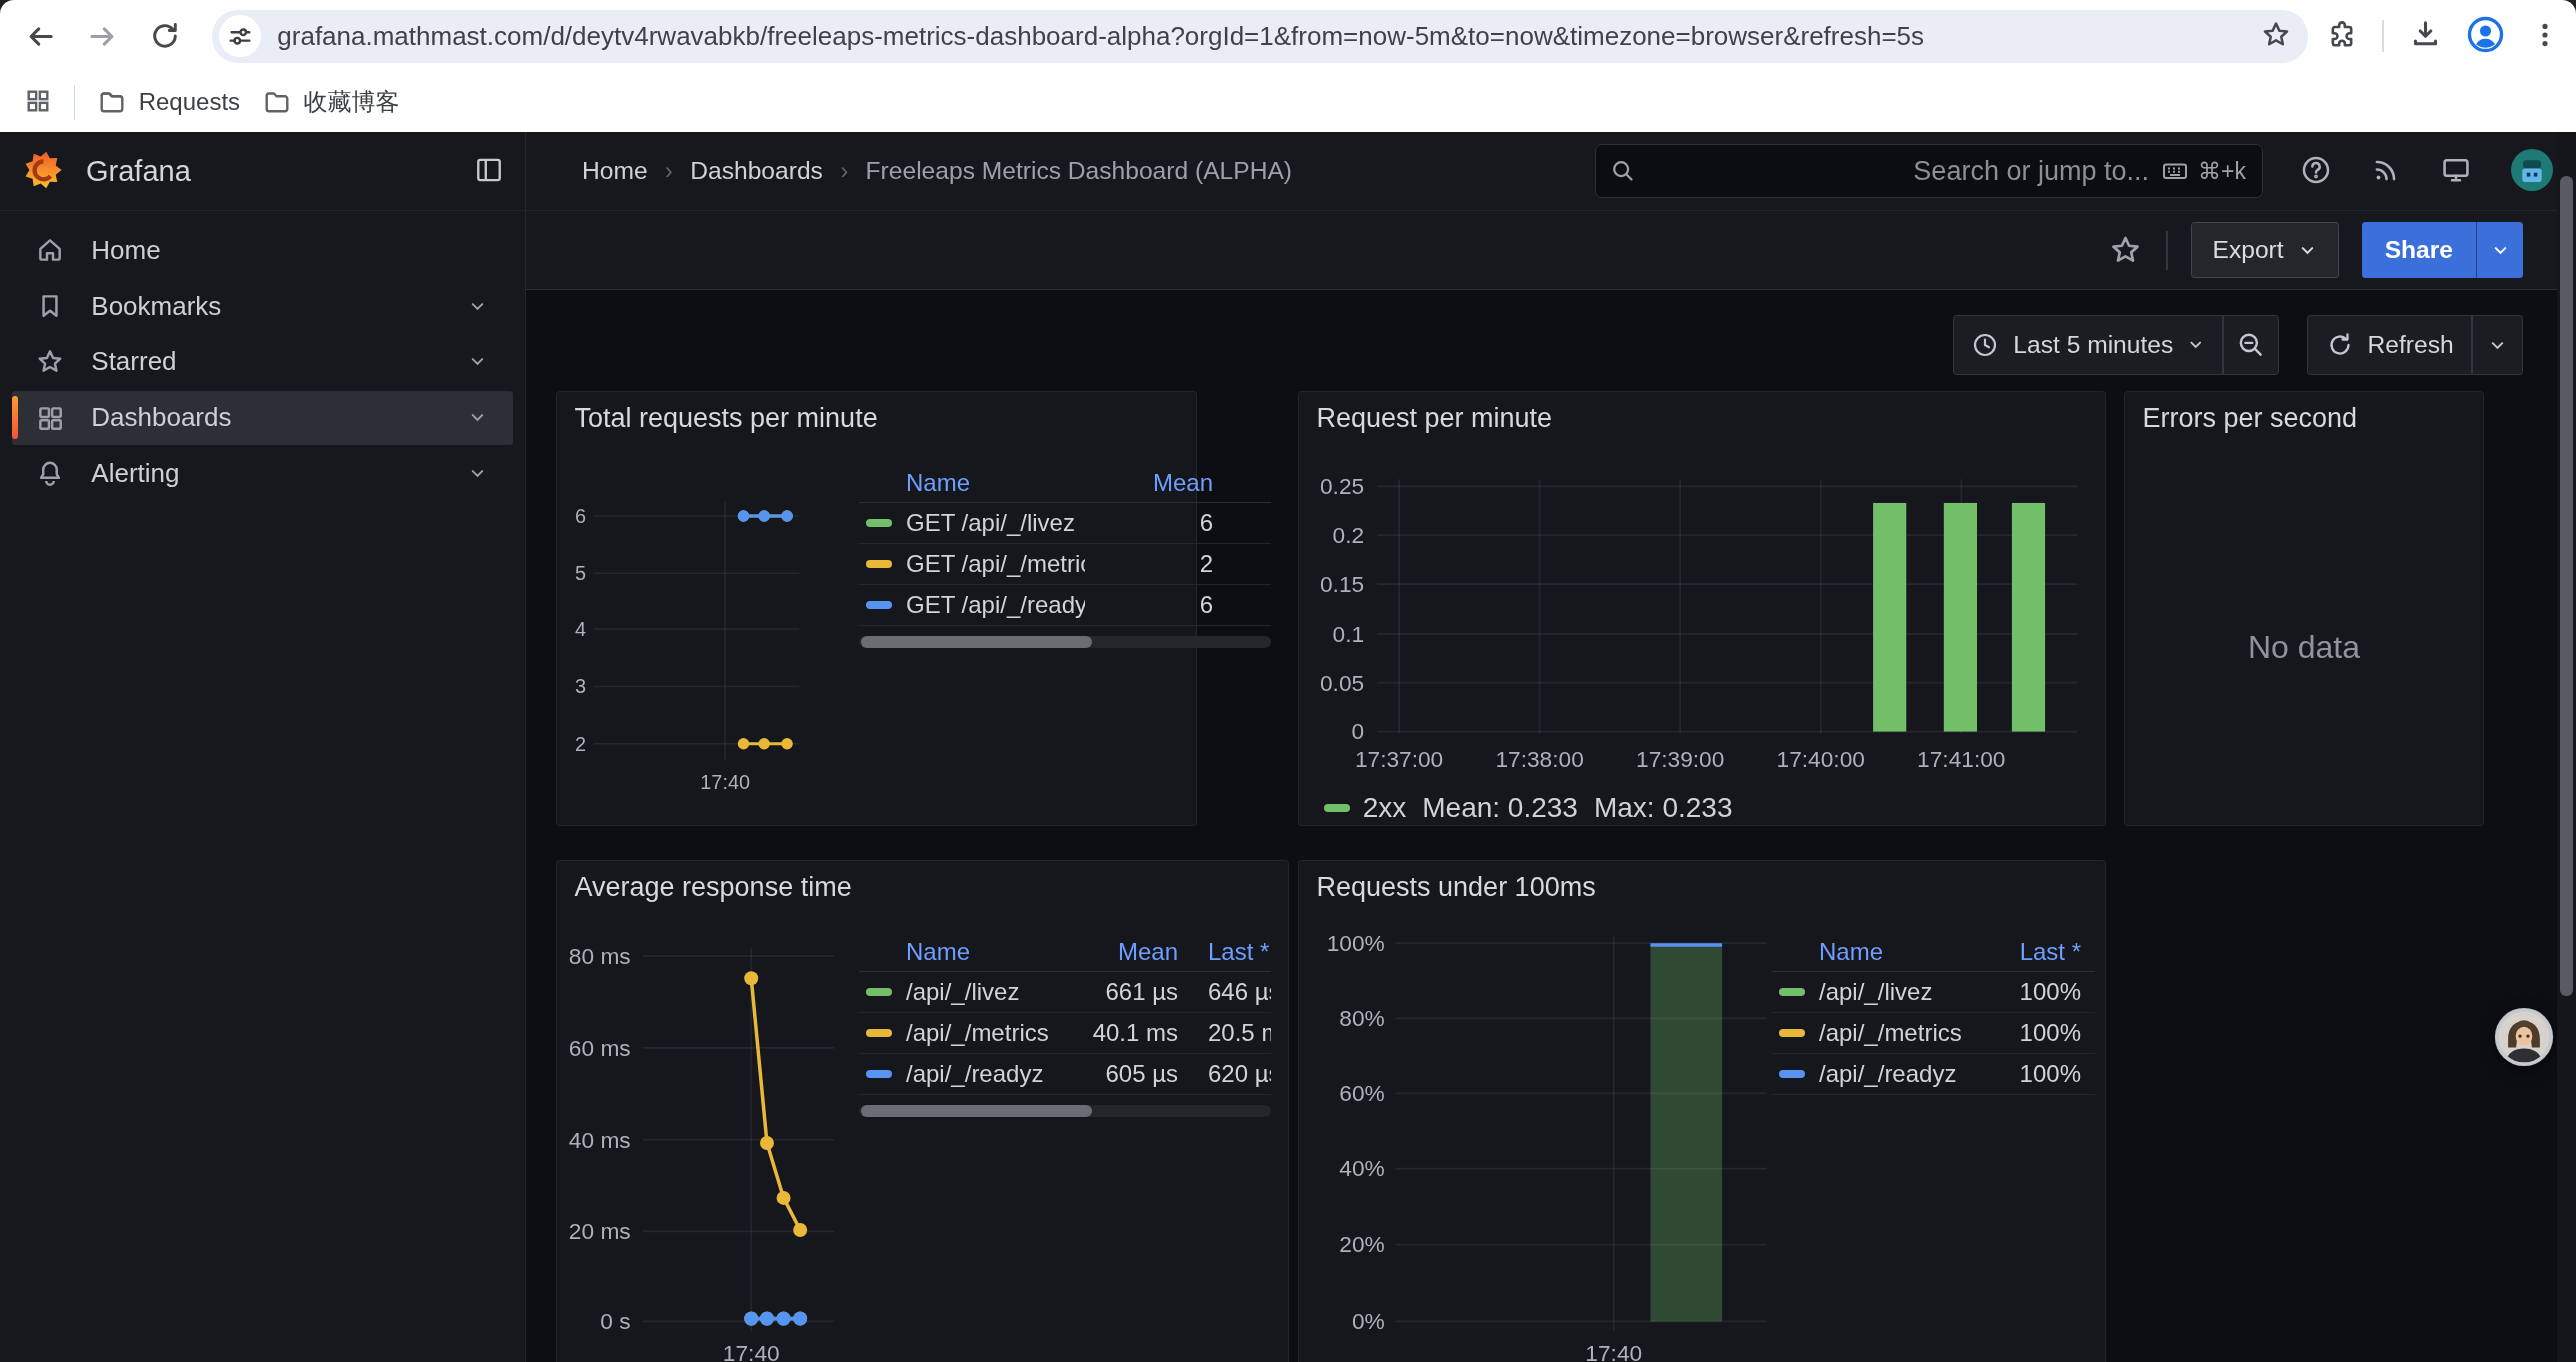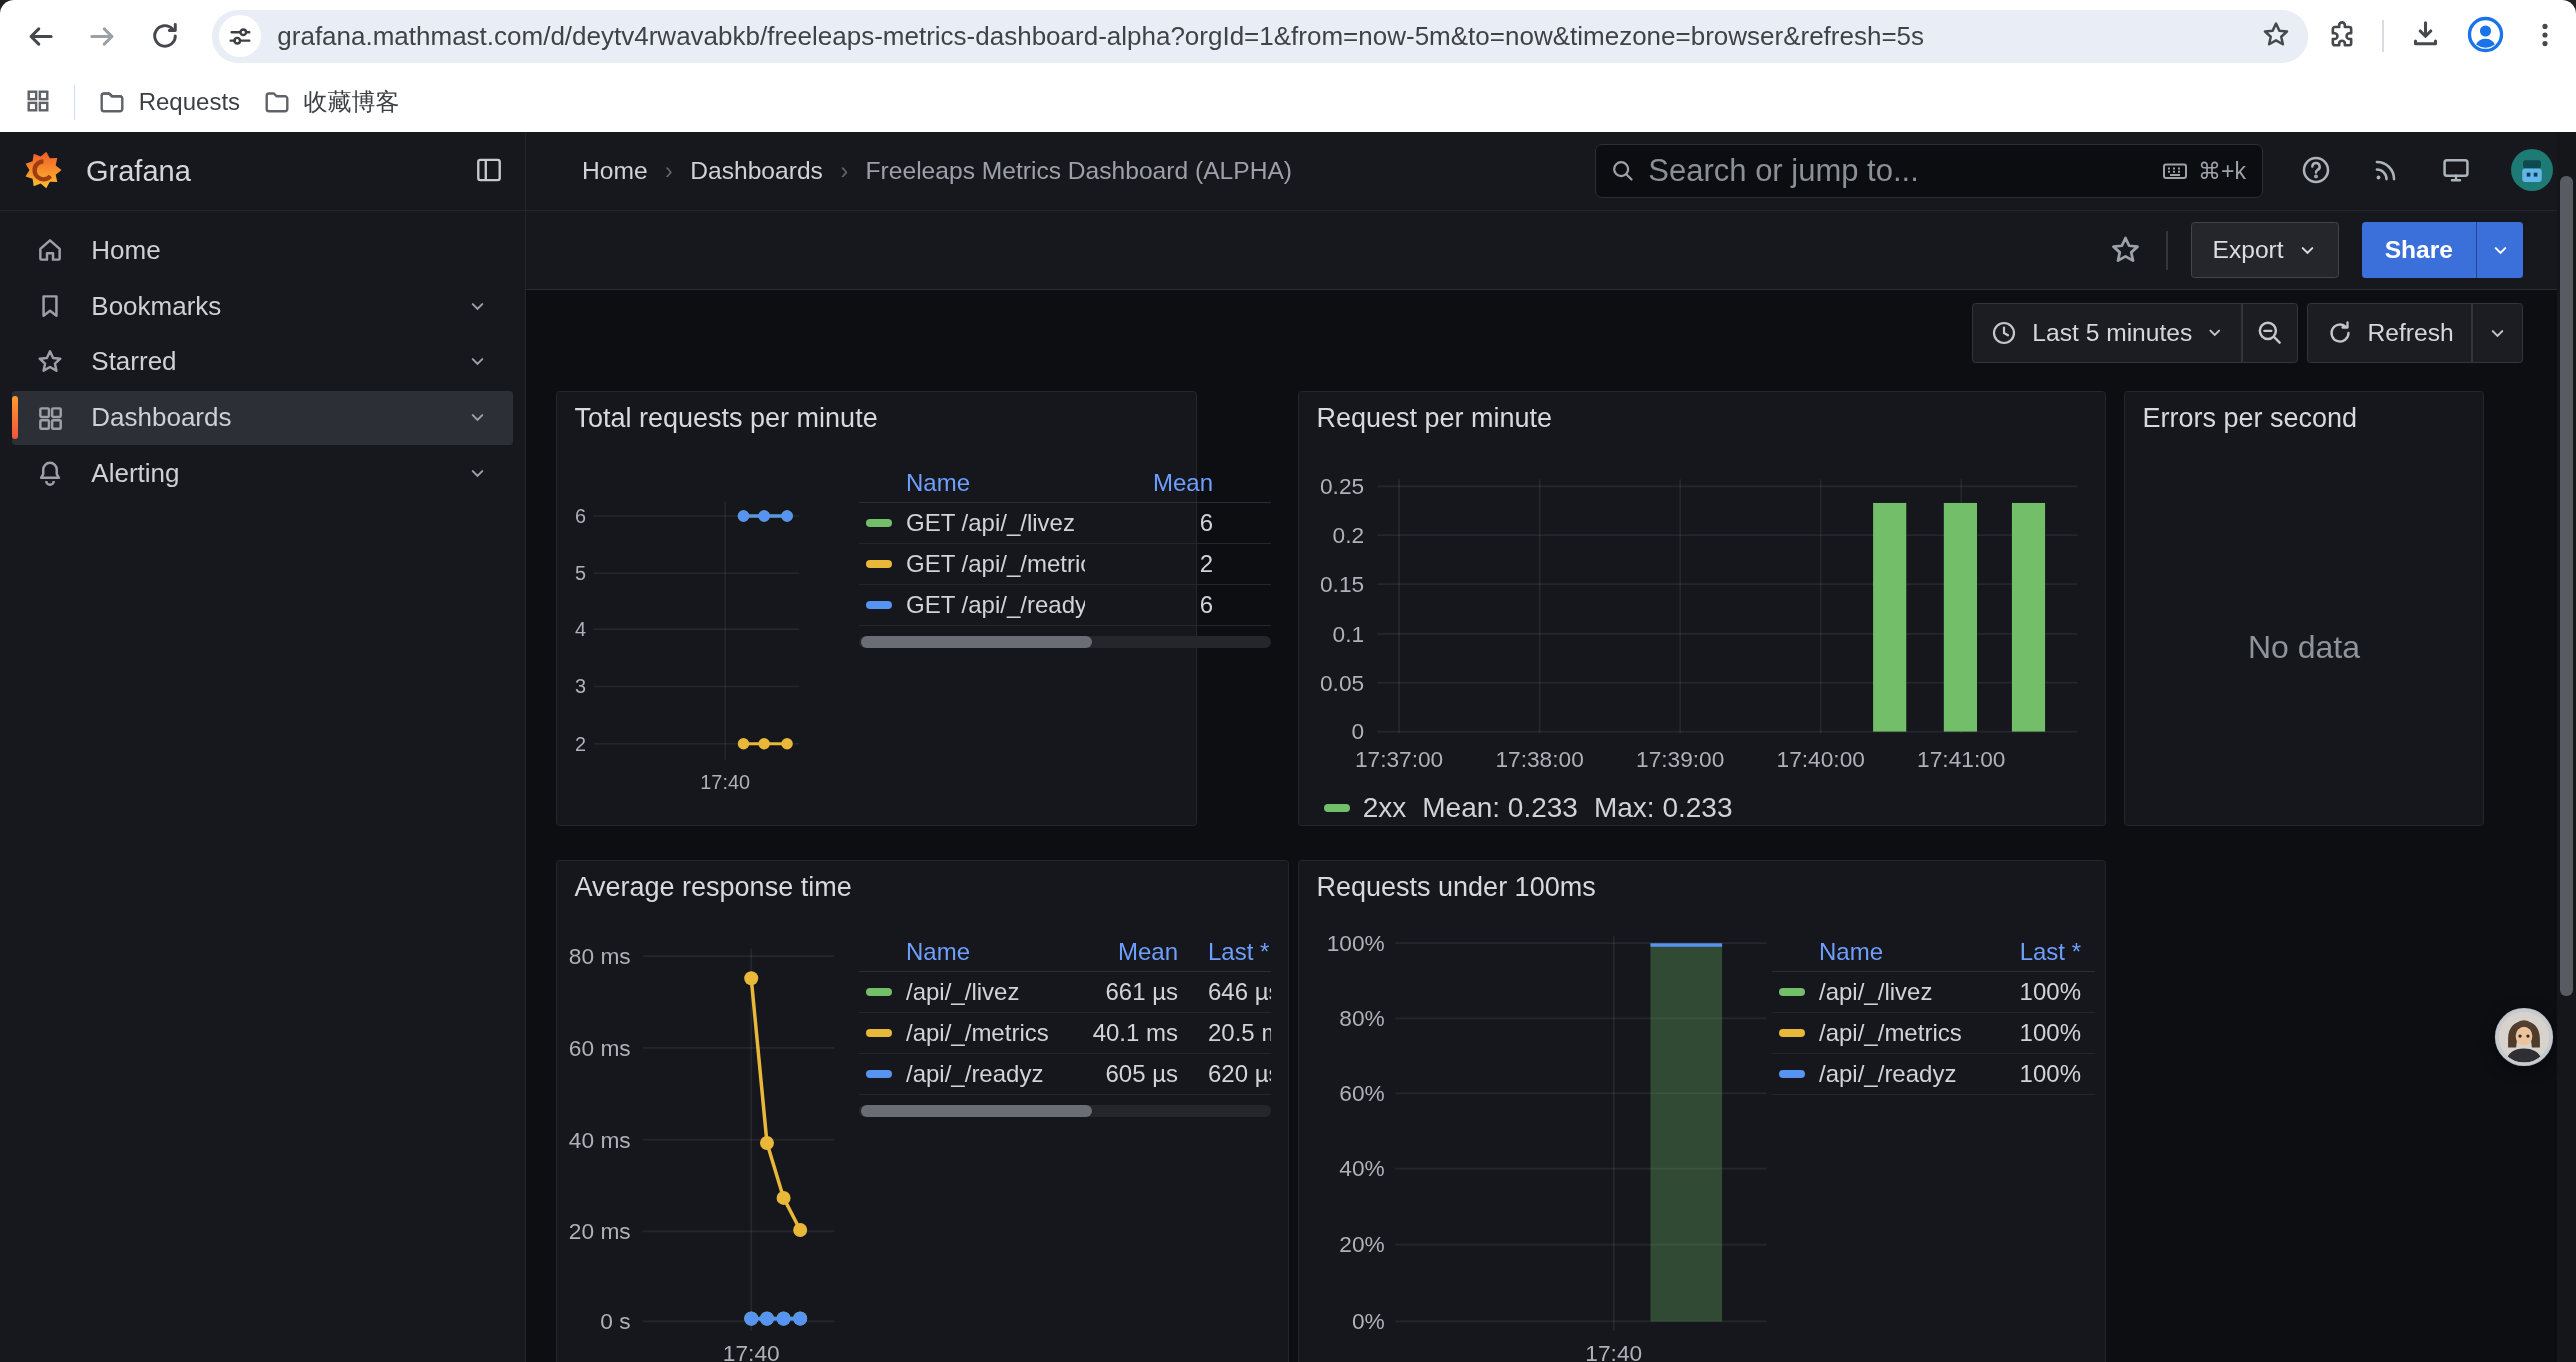--- a/index.html
+++ b/index.html
@@ -46,39 +46,39 @@
   .gf-header { height:79px; background:#16181d; border-bottom:1.8px solid #22242a; display:flex;
     align-items:center; padding:0 23px 0 56px; gap:0; }
   .breadcrumb { display:flex; align-items:center; gap:17.5px; font-size:24.6px; white-space:nowrap; }
   .crumb { color:#d0d2d7; }
   .crumb.current { color:#9da0a8; }
   .crumb-sep { color:#62656c; font-size:23px; }
   .search-box { margin-left:auto; width:668px; height:54px; background:#0c0d11;
     border:1.8px solid #2c2f36; border-radius:7px; display:flex; align-items:center;
     padding:0 16px 0 14px; gap:12.3px; flex:none; }
   .search-box input { flex:1; background:transparent; border:none; outline:none; color:#c7c9ce;
-    font-size:31px; font-family:"Liberation Sans",sans-serif; min-width:0; }
+    font-size:27px; font-family:"Liberation Sans",sans-serif; min-width:0;text-align:right; }
   .search-box input::placeholder { color:#8b8f96; }
   .kbd-hint { display:flex; align-items:center; gap:8.8px; color:#9da1a8; font-size:23px; flex:none; }
   .hdr-icons { display:flex; align-items:center; gap:39px; margin-left:37px; color:#aeb2b9; }
 
   .controls-row { height:79px; background:#16181d; border-bottom:1.8px solid #2b2d33; display:flex;
     align-items:center; justify-content:flex-end; padding-right:53px; gap:23px; }
   .icon-btn { color:#9da1a8; display:flex; align-items:center; justify-content:center; }
   .btn { height:56px; border-radius:3.5px; display:flex; align-items:center; font-size:24.6px; }
   .btn-secondary { background:#24262c; border:1.8px solid #42454c; color:#dcdde0; padding:0 21px;
     gap:14px; font-weight:500; }
   .btn-primary-split { display:flex; height:56px; border-radius:3.5px; overflow:hidden; }
   .btn-primary-main { background:#3b6fd9; color:#ffffff; font-size:24.6px; font-weight:600;
     display:flex; align-items:center; padding:0 23px; }
   .btn-primary-chev { background:#3b6fd9; width:47px; display:flex; align-items:center;
     justify-content:center; border-left:1.8px solid rgba(10,20,40,0.45); color:#fff; }
 
   .dash { flex:1; position:relative; background:#0d0e12; overflow:hidden; }
-  .submenu { position:absolute; top:13px; right:53px; display:flex; gap:9px;justify-content:center; }
+  .submenu { position:absolute; top:25px; right:53px; display:flex; gap:28px;justify-content:center; }
   .tp-group { display:flex; align-items:center; height:60px; background:#1b1d23;
     border:1.8px solid #32353c; border-radius:3.5px; color:#d5d7db; }
   .tp-main { display:flex; align-items:center; gap:14px; padding:0 17.5px; font-size:24.6px;
     font-weight:500; }
   .tp-sep { width:1.8px; align-self:stretch; background:#32353c; }
   .tp-iconbtn { width:54px; display:flex; align-items:center; justify-content:center;
     align-self:stretch; color:#c3c6cc; }
 
   .panel { position:absolute; background:#15171c; border:1.8px solid #24262c; border-radius:3.5px; }
   .panel h2 { position:absolute; left:17.5px; top:10.5px; font-size:27px; font-weight:500;

